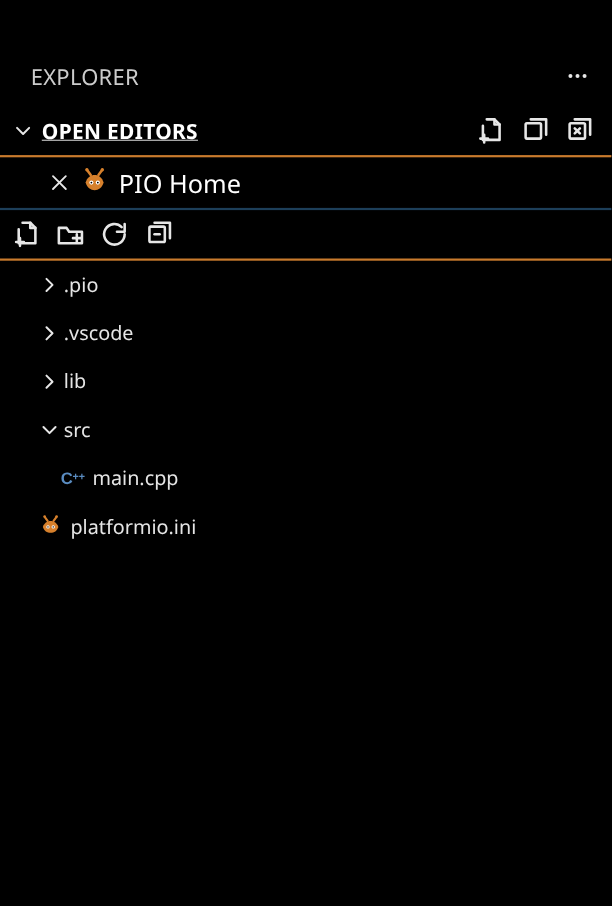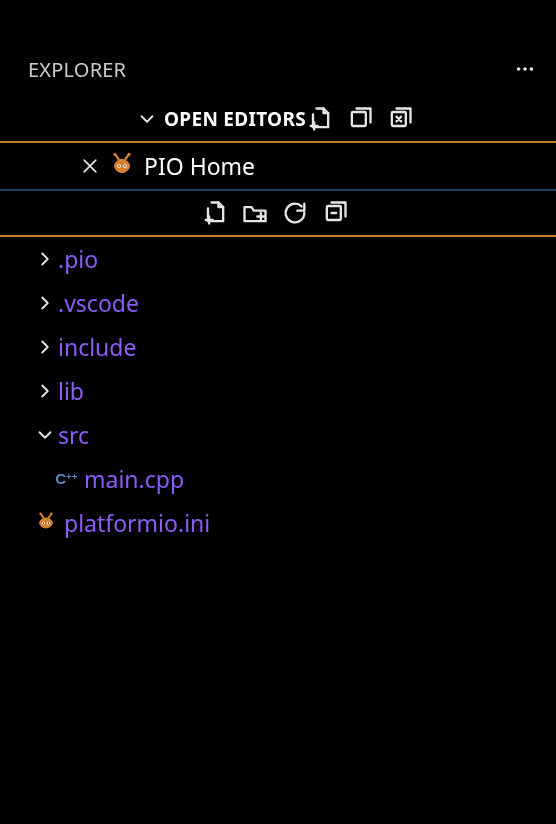--- a/index.html
+++ b/index.html
@@ -13,52 +13,52 @@
     .panel-header {
       display: flex; align-items: center; justify-content: space-between;
       padding: 10px 12px 10px 28px;
       height: 56px;
       margin-top: 41px;
     }
     .panel-title { font-size: 20px; color: #cccccc; letter-spacing: 0.2px; }
     .dots { color: #cccccc; font-size: 22px; letter-spacing: 1px; cursor: pointer; padding-right: 8px; }
 
     .section-header {
-      display: flex; align-items: center; justify-content: center;
+      display: flex; align-items: center; justify-content: space-between;
       padding: 4px 10px 4px 10px;
       height: 44px;
       cursor: pointer;
+      text-decoration: underline;
     }
     .section-left { display: flex; align-items: center; gap: 6px; }
     .section-title { font-weight: 700; font-size: 19px; color: #ffffff; letter-spacing: 0.3px; }
     .section-actions { display: flex; align-items: center; gap: 12px; padding-right: 6px; }
     .section-actions svg { width: 28px; height: 28px; }
 
     .hr-orange { height: 2px; background: #c97b2d; margin: 0; }
     .hr-blue { height: 2px; background: #3a7eb3; margin: 0; opacity: 0.5; }
 
     .row {
       display: flex; align-items: center;
       padding: 6px 10px 6px 32px;
       height: 44px;
       cursor: pointer;
     }
     .row .chev { width: 26px; display: inline-flex; justify-content: center; }
     .row .icon-slot { width: 28px; display: inline-flex; justify-content: center; margin-right: 4px; }
-    .row .label { font-size: 23px; color: #8b5cf6; }
+    .row .label { font-size: 18px; color: #e5e5e5; }
     .row.indent-1 { padding-left: 32px; }
     .row.indent-2 { padding-left: 52px; }
 
     .open-editor-item {
       display: flex; align-items: center;
       padding: 6px 10px 6px 44px;
       height: 46px;
       cursor: pointer;
       gap: 8px;
-      margin-left: 36px;
     }
     .open-editor-item .label { font-size: 23px; color: #ffffff; }
 
     
     svg { display: block; }
     .ic { fill: none; stroke: #e6e6e6; stroke-width: 2; stroke-linecap: round; stroke-linejoin: round; }
   </style>
 </head>
 <body>
 
@@ -180,28 +180,20 @@
         </svg>
       </span>
       <span class="label">.vscode</span>
     </div>
     <div class="row indent-1">
       <span class="chev">
         <svg width="22" height="22" viewBox="0 0 24 24">
           <path class="ic" d="M9 6l6 6-6 6"></path>
         </svg>
       </span>
-      <span class="label">include</span>
-    </div>
-    <div class="row indent-1">
-      <span class="chev">
-        <svg width="22" height="22" viewBox="0 0 24 24">
-          <path class="ic" d="M9 6l6 6-6 6"></path>
-        </svg>
-      </span>
       <span class="label">lib</span>
     </div>
     <div class="row indent-1">
       <span class="chev">
         <svg width="22" height="22" viewBox="0 0 24 24">
           <path class="ic" d="M6 9l6 6 6-6"></path>
         </svg>
       </span>
       <span class="label">src</span>
     </div>

